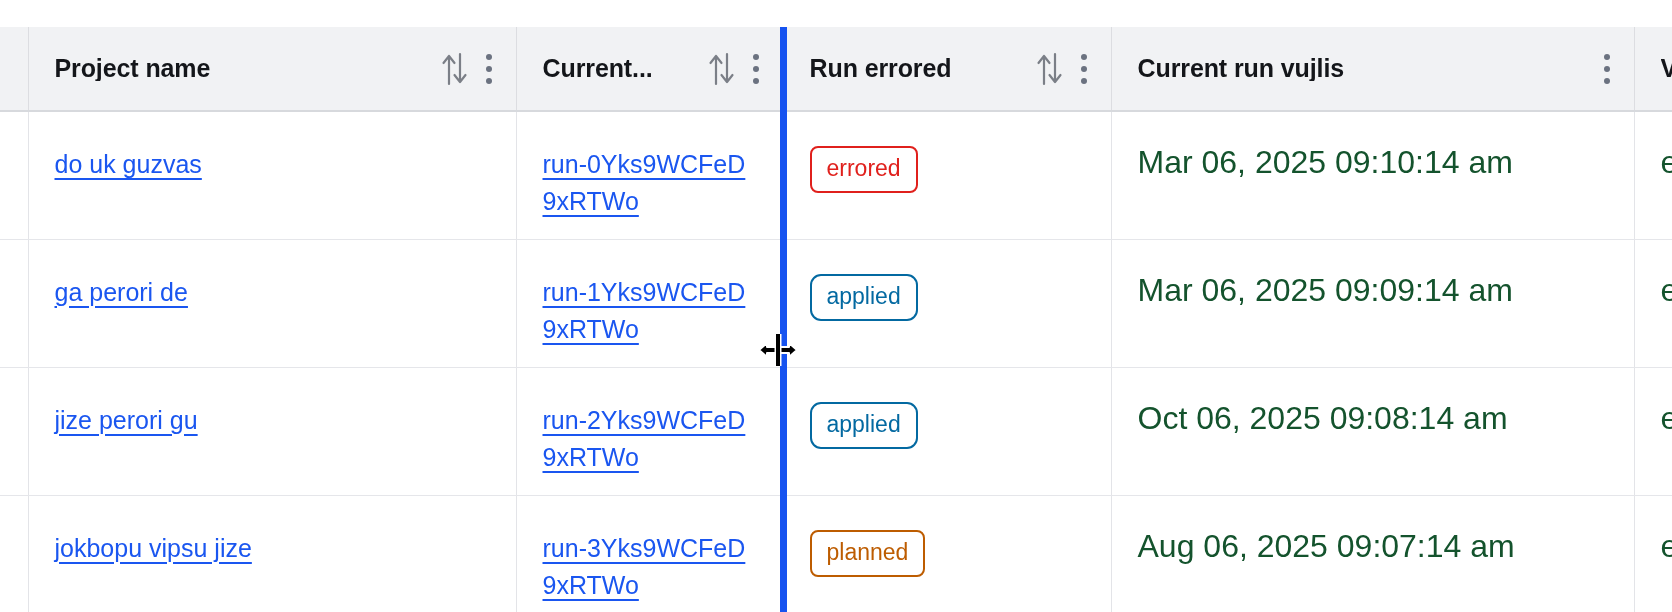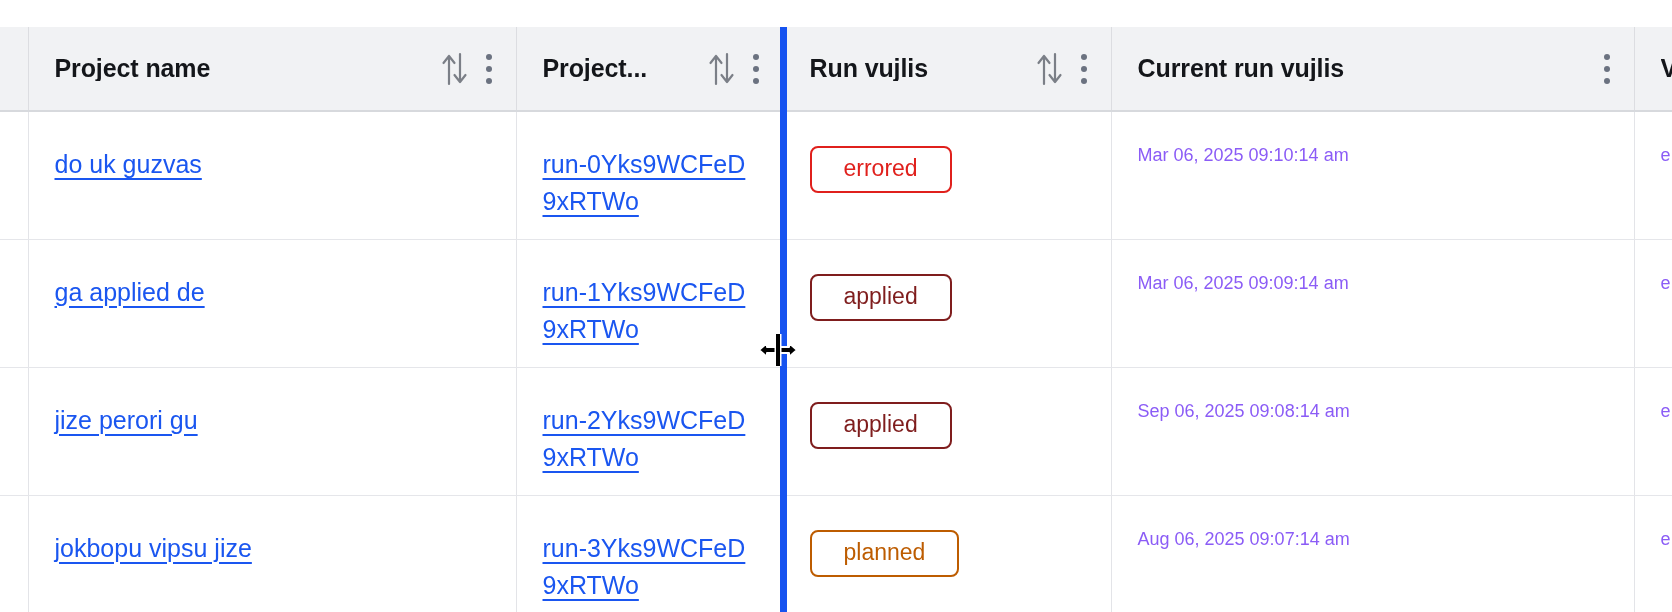--- a/index.html
+++ b/index.html
@@ -115,38 +115,38 @@
     text-underline-offset: 5px;
     text-decoration-thickness: 2px;
     font-size: 25px;
     line-height: 1.48;
     word-break: break-all;
     display: inline;
     cursor: pointer;
   }
 
   .date-text {
-    font-size: 18px;
-    color: #8b5cf6;
+    font-size: 32px;
+    color: #14532d;
     white-space: nowrap;
     line-height: 1;
   }
 
   .badge {
     display: inline-block;
     font-size: 23px;
     line-height: 1;
-    padding: 9px 32px 11px;
+    padding: 9px 15px 11px;
     border-radius: 8px;
     border: 2px solid currentColor;
     background: #ffffff;
     white-space: nowrap;
   }
   .badge.errored  { color: #e0201c; }
-  .badge.applied  { color: #7f1d1d; }
+  .badge.applied  { color: #0369a1; border-radius: 11px; }
   .badge.planned  { color: #bd5c00; text-align: center; }
 
   
   .resize-line {
     position: absolute;
     top: 27px;
     width: 7px;
     background: #1653f0;
     z-index: 40;
     pointer-events: none;
@@ -193,37 +193,37 @@
             <span class="kebab-icon">
                 <i></i>
                 <i></i>
                 <i></i>
               </span>
           </div>
         </th>
 
         <th>
           <div class="th-inner">
-            <span class="th-label">Project...</span>
+            <span class="th-label">Current...</span>
             <span class="th-spring"></span>
             <svg class="sort-icon" viewBox="0 0 30 36">
               <path d="M9 33 L9 6 M9 5 L3.5 12 M9 5 L14.5 12" fill="none" stroke="#7b7f87" stroke-width="2.2" stroke-linecap="round"></path>
               <path d="M20 3 L20 30 M20 31 L14.5 24 M20 31 L25.5 24" fill="none" stroke="#7b7f87" stroke-width="2.2" stroke-linecap="round"></path>
             </svg>
             <span class="kebab-icon">
                 <i></i>
                 <i></i>
                 <i></i>
               </span>
           </div>
         </th>
 
         <th>
           <div class="th-inner">
-            <span class="th-label">Run vujlis</span>
+            <span class="th-label">Run errored</span>
             <span class="th-spring"></span>
             <svg class="sort-icon" viewBox="0 0 30 36">
               <path d="M9 33 L9 6 M9 5 L3.5 12 M9 5 L14.5 12" fill="none" stroke="#7b7f87" stroke-width="2.2" stroke-linecap="round"></path>
               <path d="M20 3 L20 30 M20 31 L14.5 24 M20 31 L25.5 24" fill="none" stroke="#7b7f87" stroke-width="2.2" stroke-linecap="round"></path>
             </svg>
             <span class="kebab-icon">
                 <i></i>
                 <i></i>
                 <i></i>
               </span>
@@ -268,21 +268,21 @@
           <div class="cell-pad"><span class="date-text">Mar 06, 2025 09:10:14 am</span></div>
         </td>
         <td>
           <div class="cell-pad"><span class="date-text">e</span></div>
         </td>
       </tr>
 
       <tr>
         <td class="spacer-col"></td>
         <td>
-          <div class="cell-pad"><a class="cell-link" href="#">ga applied de</a></div>
+          <div class="cell-pad"><a class="cell-link" href="#">ga perori de</a></div>
         </td>
         <td>
           <div class="cell-pad"><a class="cell-link" href="#">run-1Yks9WCFeD9xRTWo</a></div>
         </td>
         <td>
           <div class="cell-pad"><span class="badge applied">applied</span></div>
         </td>
         <td>
           <div class="cell-pad"><span class="date-text">Mar 06, 2025 09:09:14 am</span></div>
         </td>
@@ -296,21 +296,21 @@
         <td>
           <div class="cell-pad"><a class="cell-link" href="#">jize perori gu</a></div>
         </td>
         <td>
           <div class="cell-pad"><a class="cell-link" href="#">run-2Yks9WCFeD9xRTWo</a></div>
         </td>
         <td>
           <div class="cell-pad"><span class="badge applied">applied</span></div>
         </td>
         <td>
-          <div class="cell-pad"><span class="date-text">Sep 06, 2025 09:08:14 am</span></div>
+          <div class="cell-pad"><span class="date-text">Oct 06, 2025 09:08:14 am</span></div>
         </td>
         <td>
           <div class="cell-pad"><span class="date-text">e</span></div>
         </td>
       </tr>
 
       <tr>
         <td class="spacer-col"></td>
         <td>
           <div class="cell-pad"><a class="cell-link" href="#">jokbopu vipsu jize</a></div>

